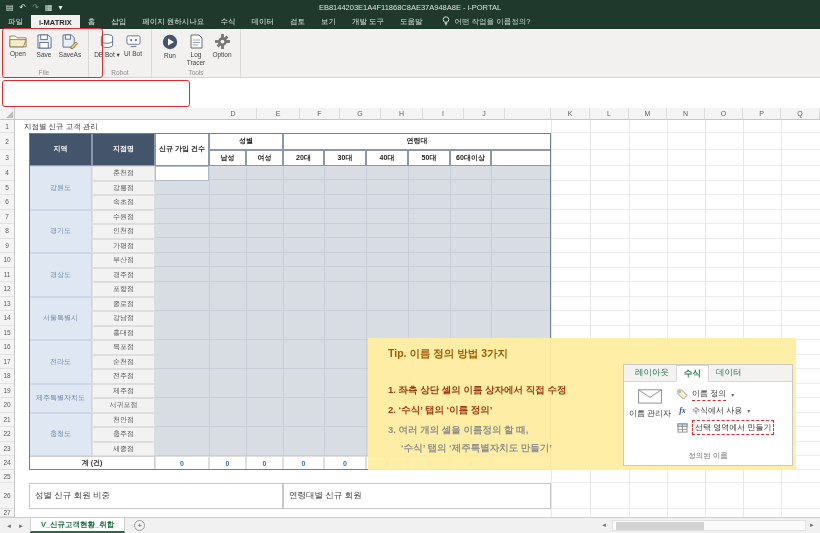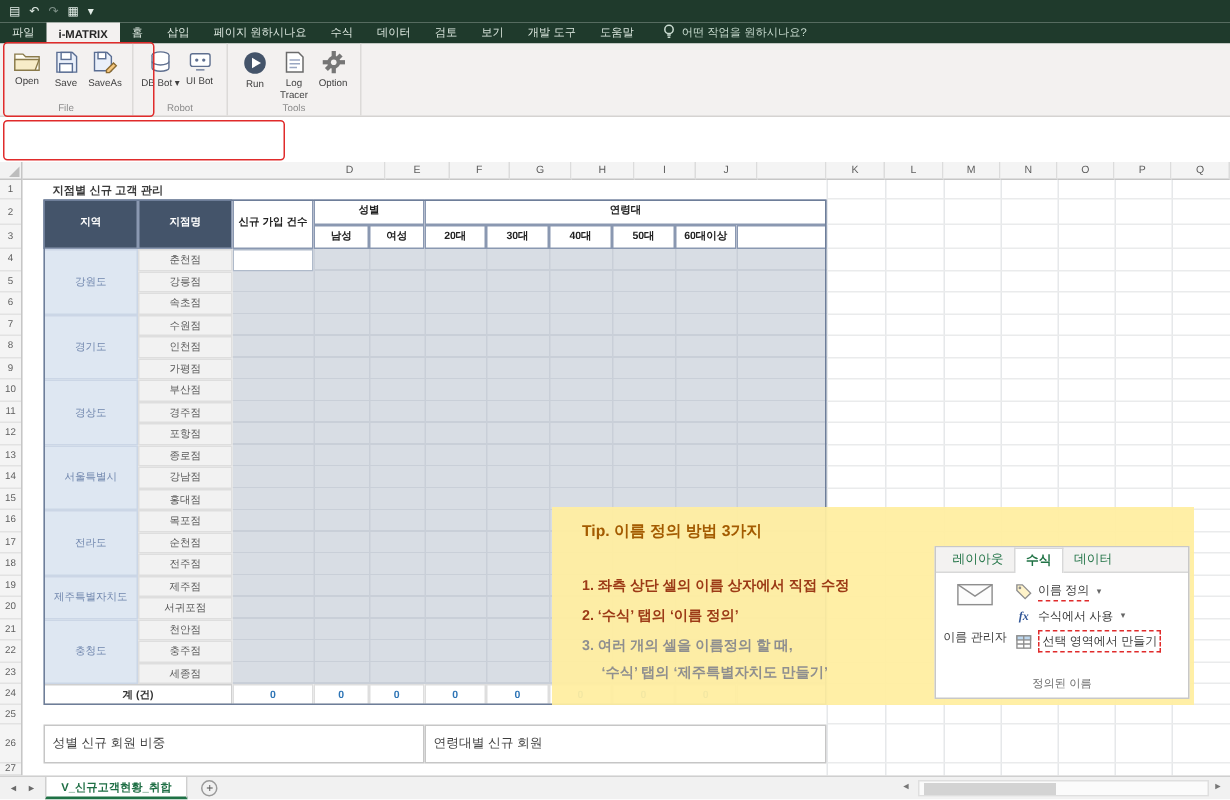--- a/index.html
+++ b/index.html
@@ -25,21 +25,21 @@
   .name-box{position:absolute;left:6px;top:5px;width:180px;height:21px;background:#fff;border:1px solid #ABABAB;display:flex;align-items:center;font-size:10.5px;color:#222;padding-left:9px}
   .nb-caret{margin-left:auto;border-left:1px solid #D8D8D8;padding:0 5px;color:#666;font-size:7px;height:100%;display:flex;align-items:center}
 
   .tip{position:absolute;left:368px;top:338px;width:428px;height:132px;background:rgba(255,238,160,0.94);z-index:30}
   .tip-title{position:absolute;left:20px;top:9px;font-size:10.5px;font-weight:bold;color:#A35B00}
   .mini-ribbon{position:absolute;left:255px;top:26px;width:170px;height:102px;background:#fff;border:1px solid #C8C8C8;font-size:8px;color:#3A3A3A}
   .mr-tabs{height:17px;background:#F3F2F1;border-bottom:1px solid #D8D8D8;display:flex;align-items:stretch;padding-left:4px}
   .mr-tab{display:flex;align-items:center;padding:7px 7px;color:#217346;font-size:8.5px;white-space:nowrap}
   .mr-active{background:#fff;border:1px solid #D8D8D8;border-bottom:none;font-weight:bold;margin-bottom:-1px}
   .mr-body{display:flex;height:68px;padding-top:4px}
-  .mr-left{width:52px;display:flex;flex-direction:column;align-items:center;text-align:center;line-height:1.2;gap:12px}
+  .mr-left{width:52px;display:flex;flex-direction:column;align-items:center;text-align:center;line-height:1.2;gap:1px}
   .mr-right{flex:1;display:flex;flex-direction:column;gap:4px;padding-top:2px}
   .mr-row{display:flex;align-items:center;gap:3px;white-space:nowrap}
   .mr-ic{width:13px;display:flex;justify-content:center}
   .mr-fx{font-style:italic;font-weight:bold;color:#2F5496;font-size:8px;font-family:"Liberation Serif","DejaVu Serif",serif}
   .mr-caret{color:#666;font-size:6px;margin-left:2px}
   .mr-underline{border-bottom:1.5px dashed #E02B2B;padding-bottom:1px}
   .mr-redbox{border:1.5px dashed #E02B2B;padding:1px 2px}
   .mr-caption{text-align:center;color:#6B6B6B;font-size:7.5px;margin-top:1px}
 
   .redbox{position:absolute;border:1.5px solid #E02B2B;border-radius:3px;z-index:50;pointer-events:none}
@@ -60,40 +60,41 @@
 <div id="stage">
 
   <div class="titlebar">
     <span id="qat">
         <span style="font-size: 8px; color: rgb(228, 238, 232);">▤</span>
         <span style="font-size: 8px; color: rgb(228, 238, 232);">↶</span>
         <span style="font-size: 8px; color: rgb(126, 145, 136);">↷</span>
         <span style="font-size: 8px; color: rgb(228, 238, 232);">▦</span>
         <span style="font-size: 8px; color: rgb(228, 238, 232);">▾</span>
       </span>
+    <span class="tb-title">EB8144203E1A4F11868C8AE37A948A8E - i-PORTAL</span>
   </div>
 
   <div class="ribbon-tabs" id="ribbon-tabs">
       <span class="rtab">파일</span>
       <span class="rtab active">i-MATRIX</span>
       <span class="rtab">홈</span>
       <span class="rtab">삽입</span>
       <span class="rtab">페이지 원하시나요</span>
       <span class="rtab">수식</span>
       <span class="rtab">데이터</span>
       <span class="rtab">검토</span>
       <span class="rtab">보기</span>
       <span class="rtab">개발 도구</span>
       <span class="rtab">도움말</span>
       <span class="rtab tellme">
         <span><svg width="8" height="10" viewBox="0 0 8 10">
             <circle cx="4" cy="3.6" r="2.8" fill="none" stroke="#CBDCD2"></circle>
             <path d="M2.8 7.4h2.4M3.1 8.8h1.8" stroke="#CBDCD2" fill="none"></path>
           </svg></span>
-        <span>어떤 작업을 원하시나요?</span>
+        <span>어떤 작업을 이름정의?</span>
       </span>
     </div>
   <div class="ribbon-body" id="ribbon-body">
       <div class="rgroup">
         <div class="rbtn">
           <span><svg width="18" height="14" viewBox="0 0 20 15">
               <path d="M1 2h6l2 2h10v10H1z" fill="#FFFDF2" stroke="#8A7A4A"></path>
               <path d="M1 6h18l-3 8H1z" fill="#F7ECC8" stroke="#8A7A4A"></path>
             </svg></span>
           <span style="white-space: normal; margin-top: 1px;">Open</span>
@@ -314,21 +315,21 @@
     <div style="position: absolute; left: 552px; top: 368px; width: 268px; height: 1px; background: rgb(234, 235, 236);"></div>
     <div style="position: absolute; left: 552px; top: 382.5px; width: 268px; height: 1px; background: rgb(234, 235, 236);"></div>
     <div style="position: absolute; left: 552px; top: 397px; width: 268px; height: 1px; background: rgb(234, 235, 236);"></div>
     <div style="position: absolute; left: 552px; top: 411.5px; width: 268px; height: 1px; background: rgb(234, 235, 236);"></div>
     <div style="position: absolute; left: 552px; top: 426px; width: 268px; height: 1px; background: rgb(234, 235, 236);"></div>
     <div style="position: absolute; left: 552px; top: 440.5px; width: 268px; height: 1px; background: rgb(234, 235, 236);"></div>
     <div style="position: absolute; left: 552px; top: 455px; width: 268px; height: 1px; background: rgb(234, 235, 236);"></div>
     <div style="position: absolute; left: 552px; top: 469px; width: 268px; height: 1px; background: rgb(234, 235, 236);"></div>
     <div style="position: absolute; left: 552px; top: 482px; width: 268px; height: 1px; background: rgb(234, 235, 236);"></div>
     <div style="position: absolute; left: 552px; top: 508px; width: 268px; height: 1px; background: rgb(234, 235, 236);"></div>
-    <div style="position: absolute; left: 35px; top: 121px; width: 300px; height: 11px; font-size: 7.5px; font-weight: 700; color: rgb(58, 58, 58); display: flex; align-items: center;">지점별 신규 고객 관리</div>
+    <div style="position: absolute; left: 24px; top: 121px; width: 300px; height: 11px; font-size: 7.5px; font-weight: 400; color: rgb(58, 58, 58); display: flex; align-items: center;">지점별 신규 고객 관리</div>
     <div style="position: absolute; left: 29px; top: 133px; width: 63px; height: 33px; background: rgb(68, 84, 106); color: rgb(255, 255, 255); font-weight: bold; font-size: 7px; border: 1px solid rgb(138, 152, 177); text-align: center; line-height: 1.25; padding: 0px 2px; white-space: normal; display: flex; align-items: center; justify-content: center;">지역</div>
     <div style="position: absolute; left: 92px; top: 133px; width: 63px; height: 33px; background: rgb(68, 84, 106); color: rgb(255, 255, 255); font-weight: bold; font-size: 7px; border: 1px solid rgb(138, 152, 177); text-align: center; line-height: 1.25; padding: 0px 2px; white-space: normal; display: flex; align-items: center; justify-content: center;">지점명</div>
     <div style="position: absolute; left: 155px; top: 133px; width: 54px; height: 33px; background: rgb(255, 255, 255); color: rgb(34, 34, 34); font-weight: bold; font-size: 7px; border: 1px solid rgb(138, 152, 177); text-align: center; line-height: 1.25; padding: 0px 2px; white-space: normal; display: flex; align-items: center; justify-content: center;">신규 가입 건수</div>
     <div style="position: absolute; left: 209px; top: 133px; width: 74px; height: 17px; background: rgb(255, 255, 255); color: rgb(34, 34, 34); font-weight: bold; font-size: 7px; border: 1px solid rgb(138, 152, 177); text-align: center; line-height: 1.25; padding: 0px 2px; white-space: normal; display: flex; align-items: center; justify-content: center;">성별</div>
     <div style="position: absolute; left: 209px; top: 150px; width: 37px; height: 16px; background: rgb(255, 255, 255); color: rgb(34, 34, 34); font-weight: bold; font-size: 7px; border: 1px solid rgb(138, 152, 177); text-align: center; line-height: 1.25; padding: 0px 2px; white-space: normal; display: flex; align-items: center; justify-content: center;">남성</div>
     <div style="position: absolute; left: 246px; top: 150px; width: 37px; height: 16px; background: rgb(255, 255, 255); color: rgb(34, 34, 34); font-weight: bold; font-size: 7px; border: 1px solid rgb(138, 152, 177); text-align: center; line-height: 1.25; padding: 0px 2px; white-space: normal; display: flex; align-items: center; justify-content: center;">여성</div>
     <div style="position: absolute; left: 283px; top: 133px; width: 268px; height: 17px; background: rgb(255, 255, 255); color: rgb(34, 34, 34); font-weight: bold; font-size: 7px; border: 1px solid rgb(138, 152, 177); text-align: center; line-height: 1.25; padding: 0px 2px; white-space: normal; display: flex; align-items: center; justify-content: center;">연령대</div>
     <div style="position: absolute; left: 283px; top: 150px; width: 41px; height: 16px; background: rgb(255, 255, 255); color: rgb(34, 34, 34); font-weight: bold; font-size: 7px; border: 1px solid rgb(138, 152, 177); text-align: center; line-height: 1.25; padding: 0px 2px; white-space: normal; display: flex; align-items: center; justify-content: center;">20대</div>
     <div style="position: absolute; left: 324px; top: 150px; width: 42px; height: 16px; background: rgb(255, 255, 255); color: rgb(34, 34, 34); font-weight: bold; font-size: 7px; border: 1px solid rgb(138, 152, 177); text-align: center; line-height: 1.25; padding: 0px 2px; white-space: normal; display: flex; align-items: center; justify-content: center;">30대</div>
     <div style="position: absolute; left: 366px; top: 150px; width: 42px; height: 16px; background: rgb(255, 255, 255); color: rgb(34, 34, 34); font-weight: bold; font-size: 7px; border: 1px solid rgb(138, 152, 177); text-align: center; line-height: 1.25; padding: 0px 2px; white-space: normal; display: flex; align-items: center; justify-content: center;">40대</div>

